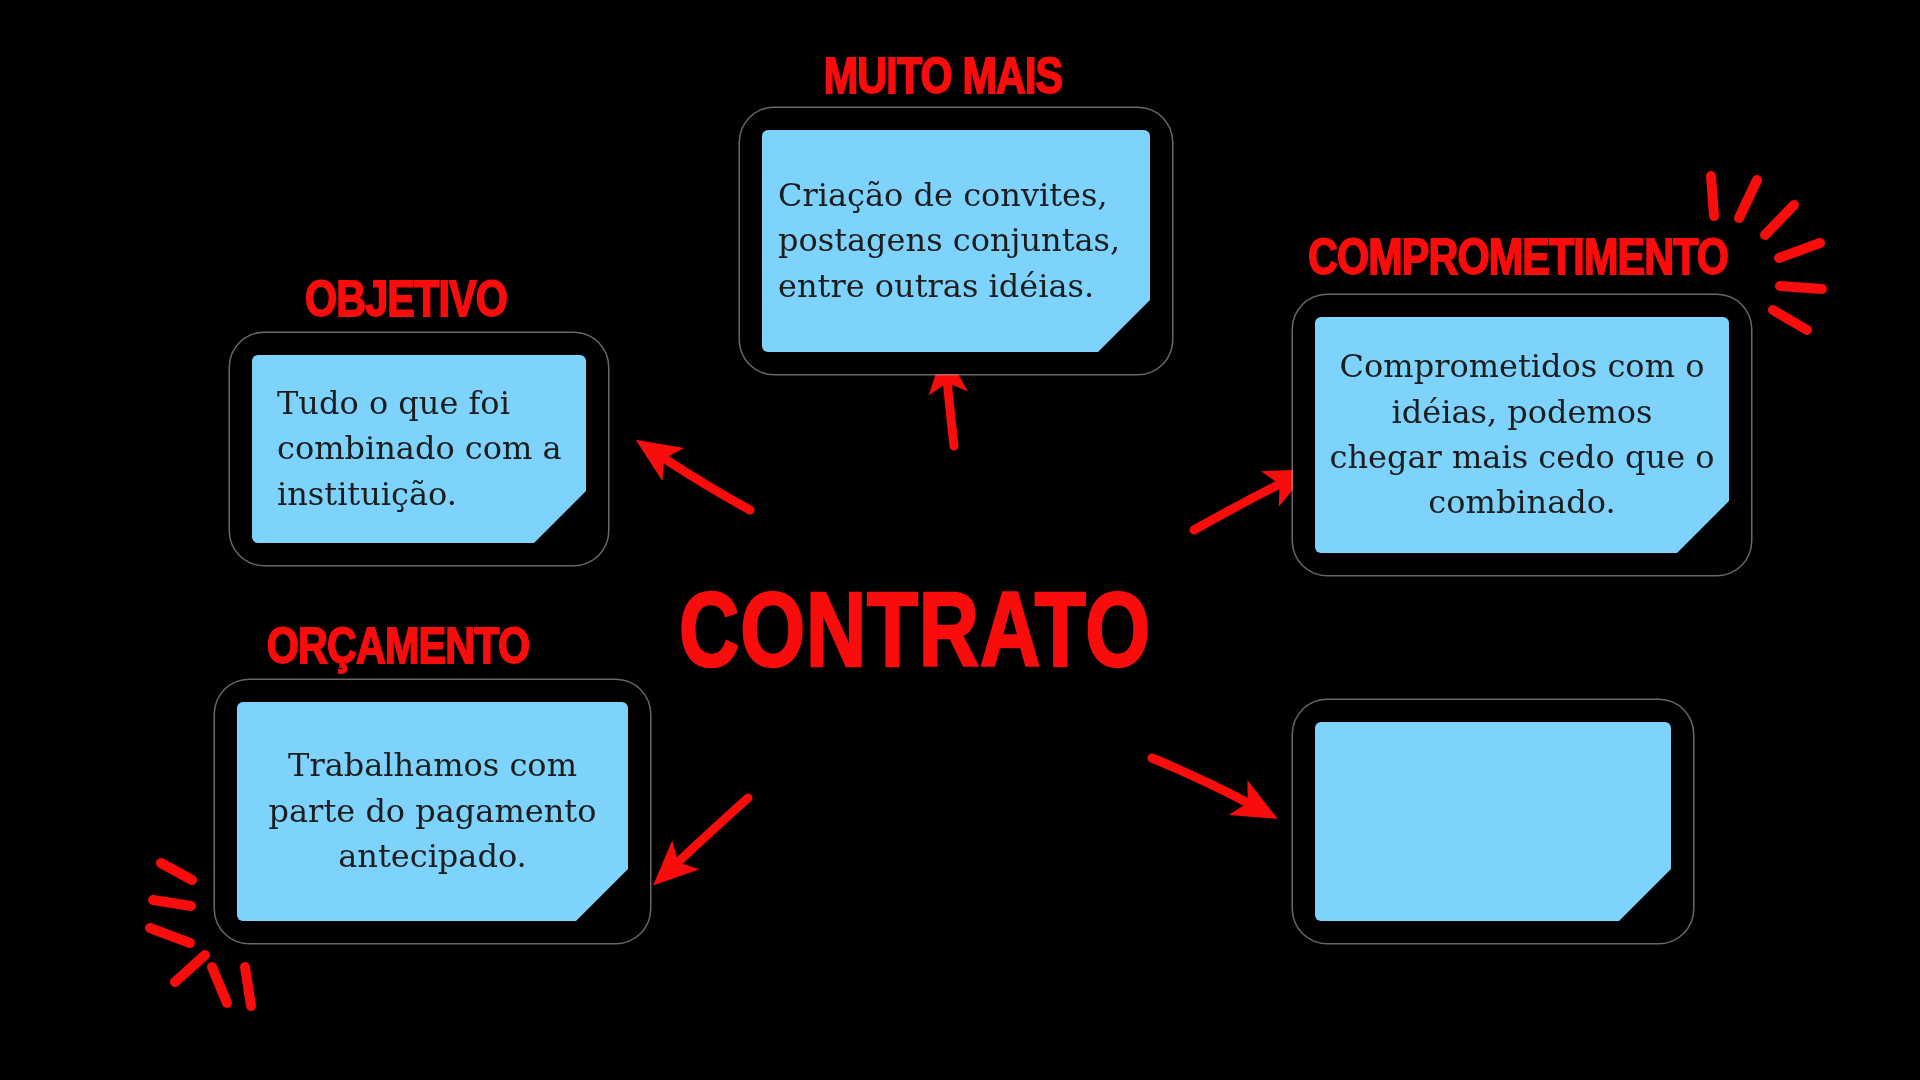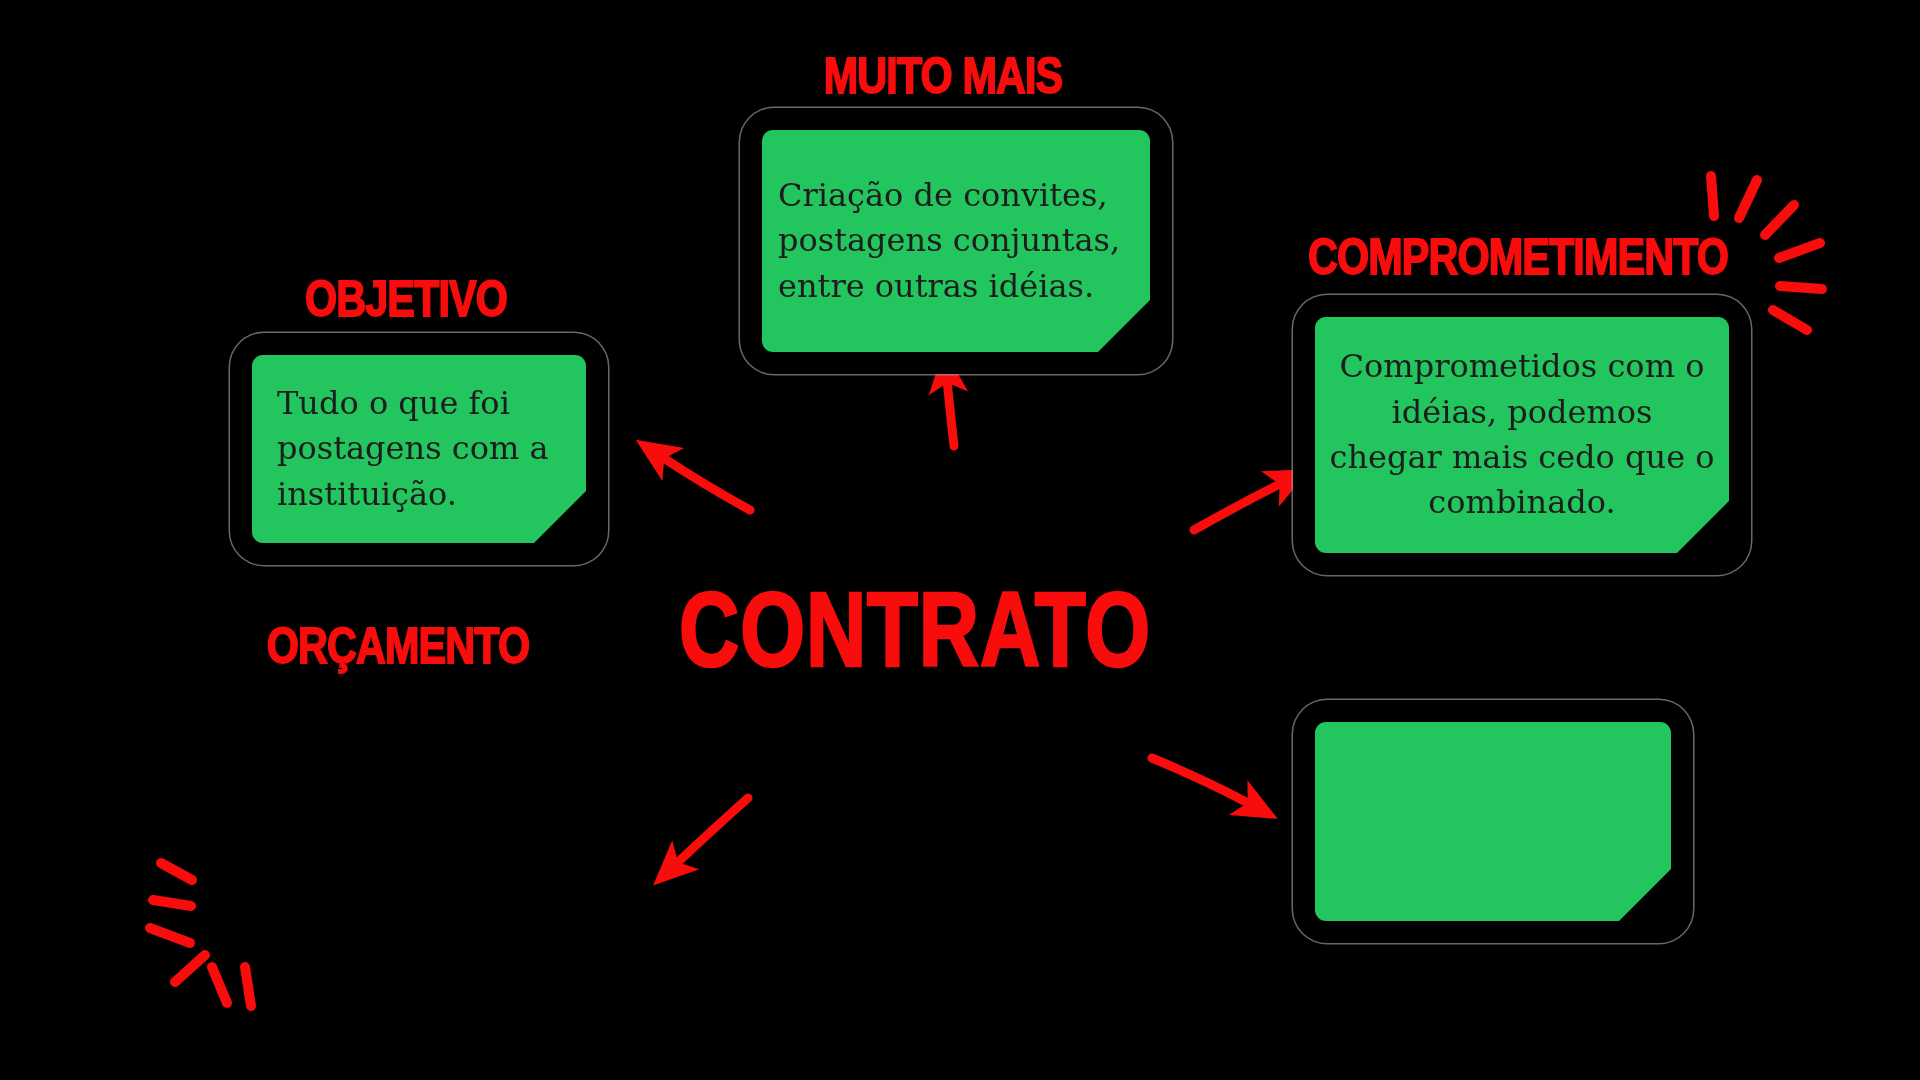--- a/index.html
+++ b/index.html
@@ -27,21 +27,21 @@
   .h-objetivo{left:406px;top:276px;}
   .h-comp{left:1518px;top:234px;}
   .h-orc{left:398px;top:623px;}
 
   
   .card{
     position:absolute;background:#000;border-radius:34px;
     box-shadow:0 0 0 1.5px rgba(160,160,160,.65);
   }
   .card .inner{
-    position:absolute;inset:22px;background:#22c55e;border-radius:11px;
+    position:absolute;inset:22px;background:#7dd3fc;border-radius:6px;
     clip-path:polygon(0 0,100% 0,100% calc(100% - 52px),calc(100% - 52px) 100%,0 100%);
     display:flex;align-items:center;justify-content:center;
   }
   .txt{
     width:100%;
     font-family:"DejaVu Serif","Liberation Serif",serif;
     font-size:32px;line-height:1.42;color:#1d1d1d;white-space:pre-line;
   }
   .txt.left{text-align:left;}
   .txt.center{text-align:center;}
@@ -99,36 +99,43 @@
       <div class="txt left">Criação de convites,
 postagens conjuntas,
 entre outras idéias.</div>
     </div>
   </div>
 
   <div class="heading h-objetivo">OBJETIVO</div>
   <div class="card c-objetivo">
     <div class="inner">
       <div class="txt left">Tudo o que foi
-postagens com a
+combinado com a
 instituição.</div>
     </div>
   </div>
 
   <div class="heading h-comp">COMPROMETIMENTO</div>
   <div class="card c-comp">
     <div class="inner">
       <div class="txt center">Comprometidos com o
 idéias, podemos
 chegar mais cedo que o
 combinado.</div>
     </div>
   </div>
 
   <div class="heading h-orc">ORÇAMENTO</div>
+  <div class="card c-orc">
+    <div class="inner">
+      <div class="txt center">Trabalhamos com
+parte do pagamento
+antecipado.</div>
+    </div>
+  </div>
 
   <div class="card c-extra">
     <div class="inner">
       <div class="txt center"></div>
     </div>
   </div>
 
 </div>
 
 </body></html>

